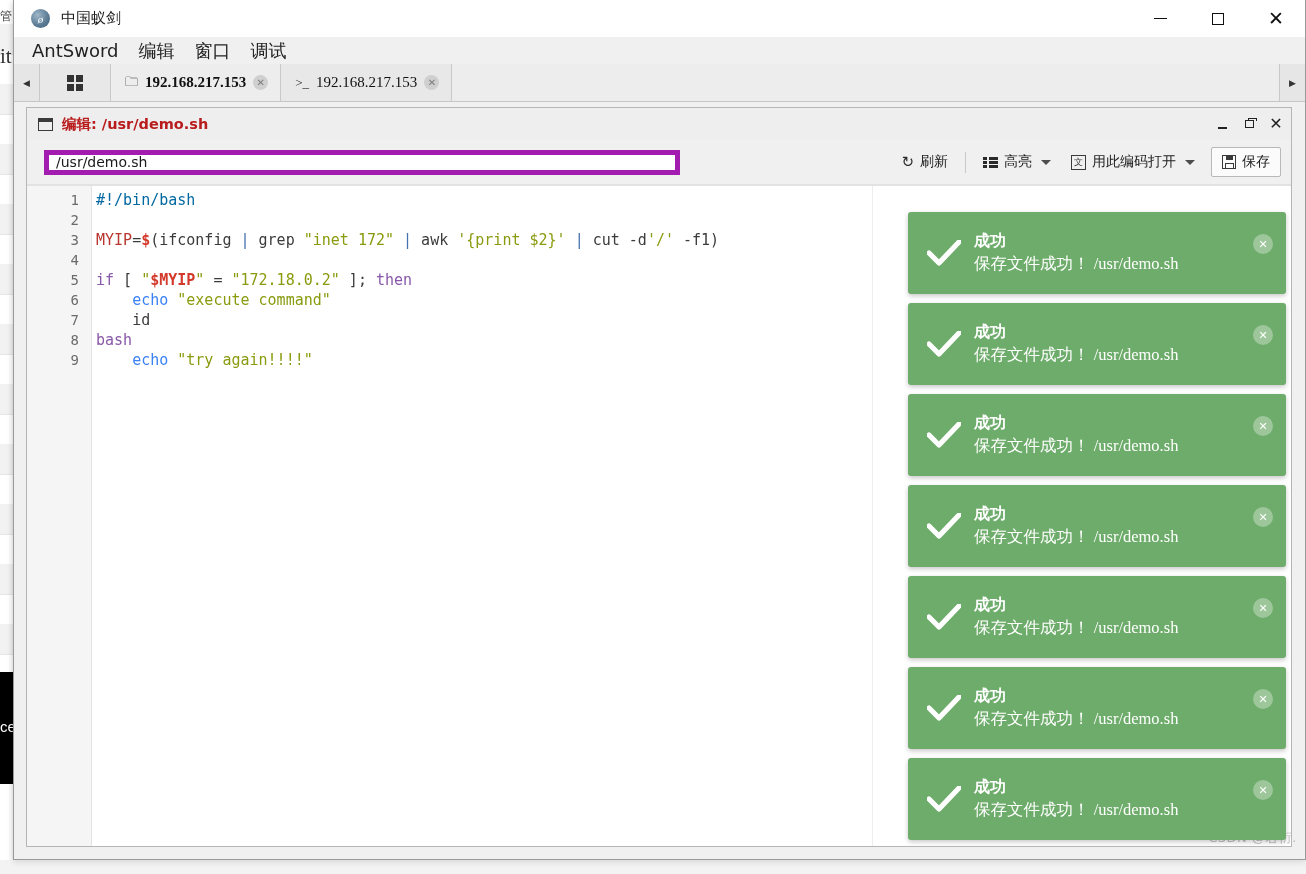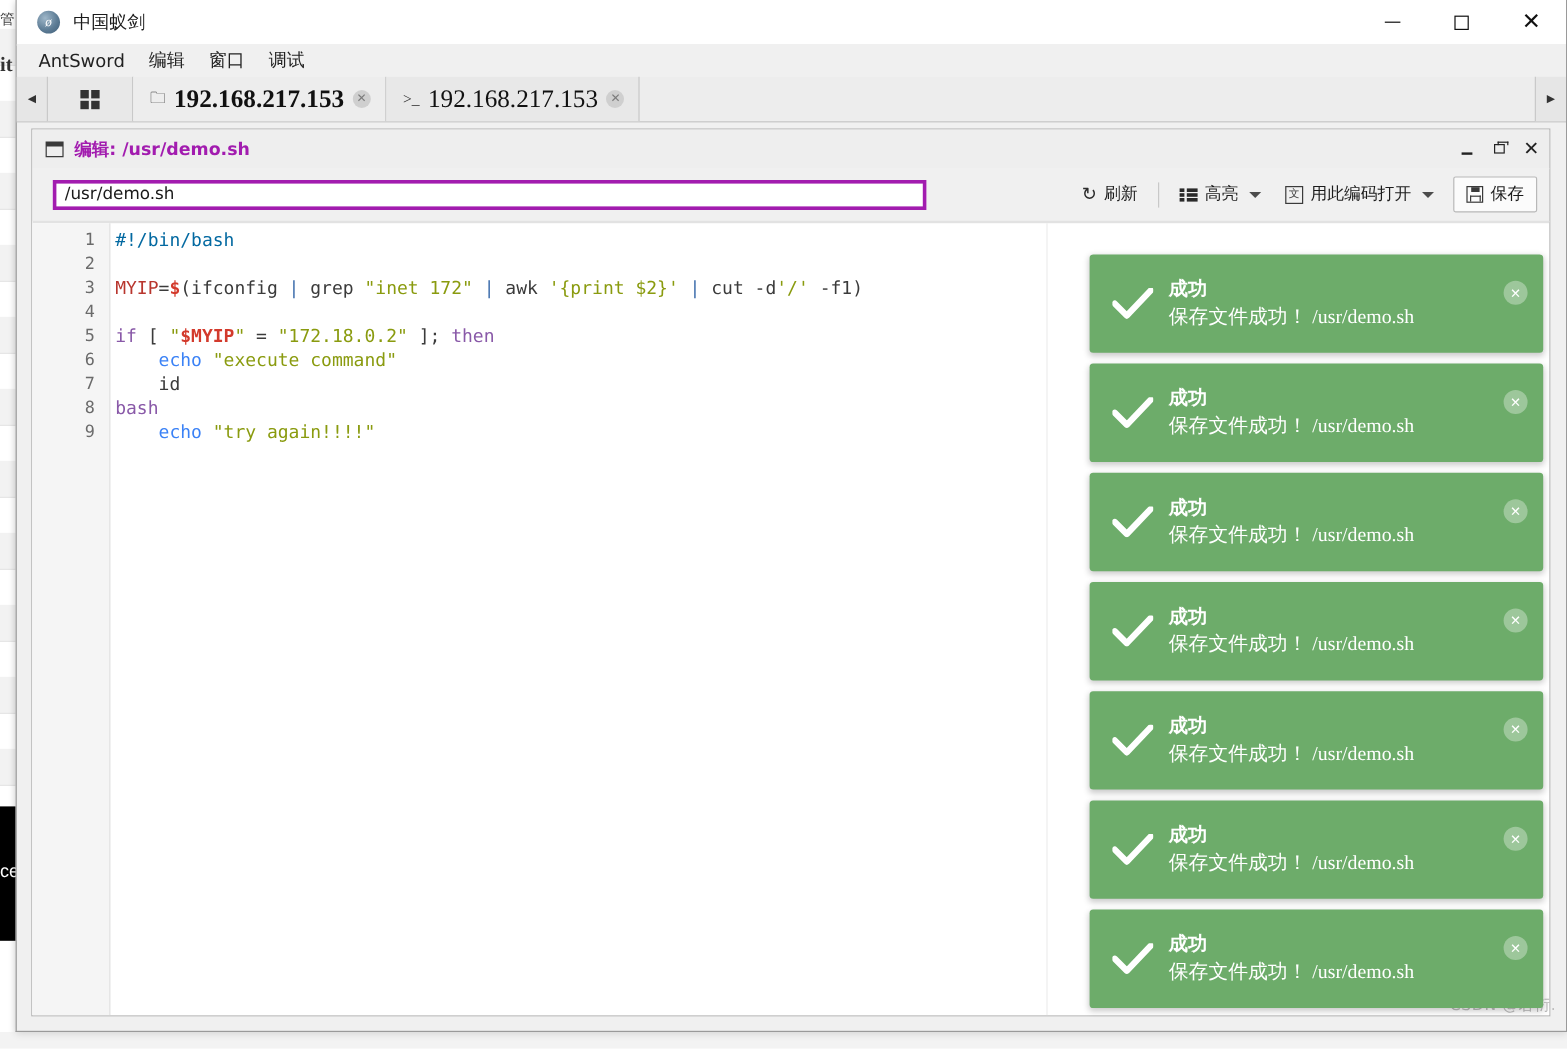--- a/index.html
+++ b/index.html
@@ -26,23 +26,22 @@
     background: #f2f2f2;
     border-bottom: 1px solid #e6e6e6;
   }
   .bg-text-top {
     position: absolute; left: 0; top: 8px; width: 22px;
     font-size: 12px; color: #444; white-space: nowrap;
     overflow: hidden;
   }
   .bg-text-it {
     position: absolute; left: 0; top: 44px;
-    font-size: 17px; color: #333; white-space: nowrap;
+    font-size: 21px; color: #333; white-space: nowrap;
     font-family: "Liberation Serif", serif;
-    font-weight: bold;
   }
   .bg-black-band {
     position: absolute; left: 0; top: 672px; width: 14px; height: 112px;
     background: #000000;
   }
   .bg-black-text {
     position: absolute; left: 0; top: 718px;
     font-size: 15px; color: #ffffff; white-space: nowrap;
   }
 
@@ -88,21 +87,21 @@
   .glyph-close { font-size: 19px; line-height: 1; font-family: "DejaVu Sans", sans-serif; font-weight: 300; }
 
   
   .menubar {
     position: absolute; left: 0; top: 37px; right: 0; height: 27px;
     background: #f0f0f0;
     display: flex; align-items: center;
     padding-left: 9px;
   }
   .menu-item {
-    font-size: 15px; color: #222;
+    font-size: 18px; color: #222;
     padding: 2px 9px; margin-right: 2px; cursor: default;
     font-family: "DejaVu Sans", sans-serif;
   }
 
   
   .tabbar {
     position: absolute; left: 0; top: 64px; right: 0; height: 37px;
     background: #ededed;
     border-bottom: 1px solid #c6c6c6;
     display: flex; align-items: stretch;
@@ -124,21 +123,21 @@
   .grid-icon i { display:block; background:#333; }
   .tab {
     display: flex; align-items: center; gap: 7px;
     padding: 0 12px 0 14px;
     border-right: 1px solid #c9c9c9;
     background: #e8e8e8;
     font-family: "Liberation Serif", serif;
   }
   .tab.active { background: #ededed; }
   .tab-icon { font-size: 13px; color: #2b2b2b; }
-  .tab-label { font-size: 21px; color: #111; }
+  .tab-label { font-size: 15px; color: #111; }
   .tab.active .tab-label { font-weight: bold; }
   .tab-close {
     width: 15px; height: 15px; border-radius: 50%;
     background: #cfcfcf; color: #7a7a7a;
     display:flex; align-items:center; justify-content:center;
     font-size: 10px; font-family: "DejaVu Sans", sans-serif;
   }
 
   
   .editor-window {
@@ -153,40 +152,40 @@
     background: #eeeeee;
     border-bottom: 1px solid #dcdcdc;
     display: flex; align-items: center;
   }
   .ed-win-icon {
     margin-left: 11px; width: 15px; height: 13px;
     border: 1.6px solid #3a3a3a; box-sizing: border-box;
     border-top-width: 4px;
   }
   .ed-title {
-    margin-left: 9px; font-size: 14.5px; font-weight: bold; color: #a21caf;
+    margin-left: 9px; font-size: 14.5px; font-weight: bold; color: #b91c1c;
     font-family: "DejaVu Sans", sans-serif;
   }
   .ed-win-btns { margin-left: auto; display: flex; align-items: center; padding-right: 8px; gap: 13px; }
   .ed-wb { font-size: 13px; color: #222; width: 14px; text-align:center; display:flex; align-items:center; justify-content:center; height: 20px;}
   .ed-min-g { display:block; width:9px; height:1.5px; background:#222; margin-top:8px;}
   .ed-max-g { display:block; width:9px; height:8px; border:1.5px solid #222; box-sizing:border-box; position:relative;}
   .ed-max-g:before { content:""; position:absolute; left:2px; top:-3px; width:9px; height:3px; border:1.5px solid #222; border-bottom:none; box-sizing:border-box;}
   .ed-close-g { font-size: 16px; line-height: 1; font-family:"DejaVu Sans", sans-serif; }
 
   
   .editor-toolbar {
     position: absolute; left: 0; top: 32px; right: 0; height: 44px;
     background: #f0f0f0;
     border-bottom: 1px solid #d3d3d3;
     display: flex; align-items: center;
   }
   .path-input {
-    margin-left: 17px; width: 728px; height: 25px;
-    background: #ffffff; border: 3px solid #a21caf;
+    margin-left: 17px; width: 636px; height: 25px;
+    background: #ffffff; border: 5px solid #a21caf;
     box-sizing: border-box;
     font-size: 14px; color: #1a1a1a;
     padding: 0 7px; line-height: 23px;
     font-family: "DejaVu Sans", sans-serif;
     outline: none;
   }
   .toolbar-right { margin-left: auto; display: flex; align-items: center; padding-right: 10px; }
   .tb-btn {
     display: flex; align-items: center; gap: 6px;
     padding: 4px 10px; font-size: 14px; color: #1b1b1b;

